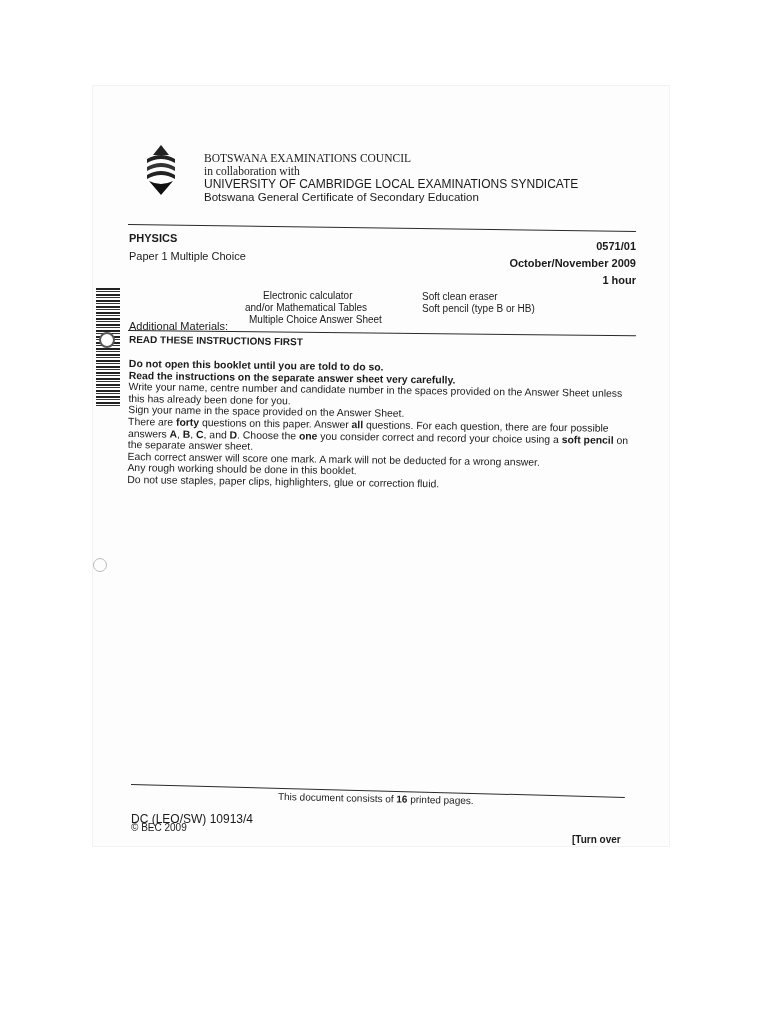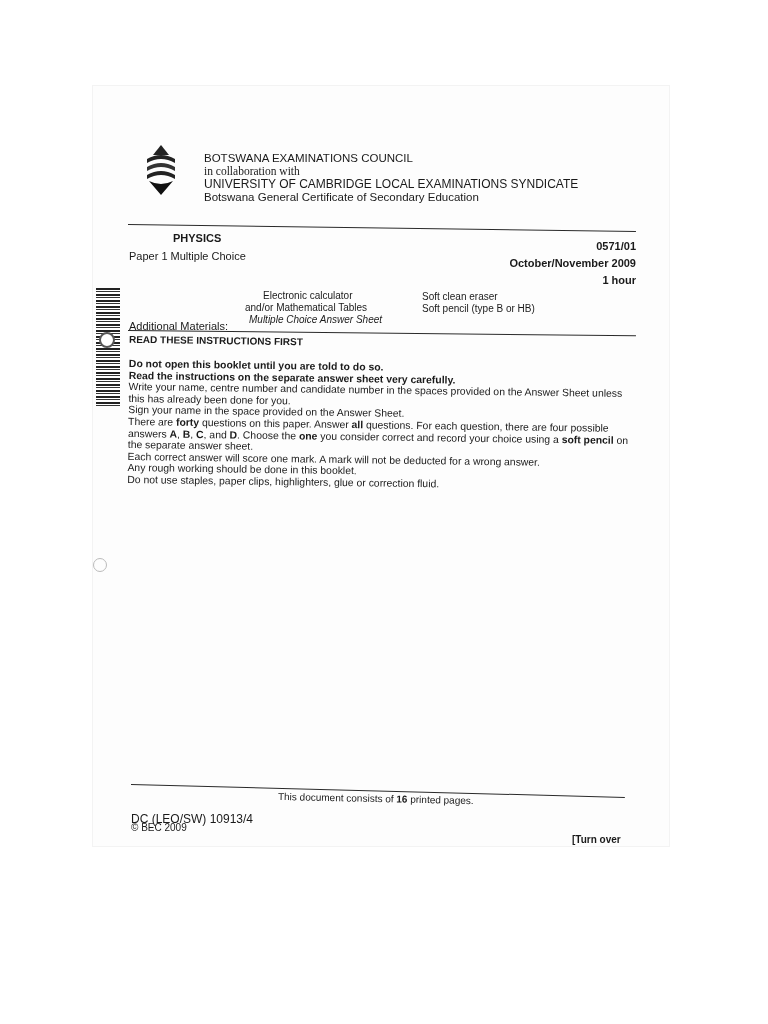--- a/index.html
+++ b/index.html
@@ -40,37 +40,37 @@
 <div class="scan"></div>
 
 <svg class="logo" viewBox="0 0 36 54">
   <path d="M18 2 L10 12 L26 12 Z" fill="#222"></path>
   <path d="M4 16 Q18 8 32 16 L32 20 Q18 12 4 20 Z" fill="#222"></path>
   <path d="M4 24 Q18 16 32 24 L32 28 Q18 20 4 28 Z" fill="#333"></path>
   <path d="M4 32 Q18 24 32 32 L32 36 Q18 28 4 36 Z" fill="#222"></path>
   <path d="M6 38 Q18 44 30 38 L18 52 Z" fill="#111"></path>
 </svg>
 
-<div class="abs hdr" style="left:204px;top:152px;">BOTSWANA EXAMINATIONS COUNCIL</div>
+<div class="abs hdr" style="left:204px;top:152px;font-family:Liberation Serif, serif;">BOTSWANA EXAMINATIONS COUNCIL</div>
 <div class="abs hdr" style="left:204px;top:165px;font-family:Liberation Serif, serif;">in collaboration with</div>
 <div class="abs hdr" style="left:204px;top:178px;font-size:12px;text-align:center;">UNIVERSITY OF CAMBRIDGE LOCAL EXAMINATIONS SYNDICATE</div>
 <div class="abs hdr" style="left:204px;top:191px;">Botswana General Certificate of Secondary Education</div>
 
 <div class="rule" style="left:128px;top:224px;width:508px;transform:rotate(0.8deg);"></div>
 
-<div class="abs b s11" style="left:129px;top:232px;margin-left:44px;">PHYSICS</div>
+<div class="abs b s11" style="left:129px;top:232px;">PHYSICS</div>
 <div class="abs s11" style="left:129px;top:250px;">Paper 1  Multiple Choice</div>
 <div class="abs b s11" style="right:132px;top:240px;">0571/01</div>
 <div class="abs b s11" style="right:132px;top:257px;">October/November 2009</div>
 <div class="abs b s11" style="right:132px;top:274px;text-align:right;">1 hour</div>
 
 <div class="abs s11" style="left:129px;top:284px;margin-top:36px;">Additional Materials:</div>
 <div class="abs s10" style="left:263px;top:290px;">Electronic calculator</div>
 <div class="abs s10" style="left:245px;top:302px;text-align:right;">and/or Mathematical Tables</div>
-<div class="abs s10" style="left:249px;top:314px;font-style:italic;">Multiple Choice Answer Sheet</div>
+<div class="abs s10" style="left:249px;top:314px;">Multiple Choice Answer Sheet</div>
 <div class="abs s10" style="left:422px;top:291px;">Soft clean eraser</div>
 <div class="abs s10" style="left:422px;top:303px;">Soft pencil (type B or HB)</div>
 
 <div class="rule" style="left:128px;top:330px;width:508px;transform:rotate(0.6deg);"></div>
 
 <div class="abs b s10" style="left:129px;top:335px;transform:rotate(0.8deg);">READ THESE INSTRUCTIONS FIRST</div>
 
 <div style="position:absolute;left:129px;top:358px;transform:rotate(0.8deg);transform-origin:left top;">
   <div class="instr b">Do not open this booklet until you are told to do so.</div>
   <div class="instr b">Read the instructions on the separate answer sheet very carefully.</div>

